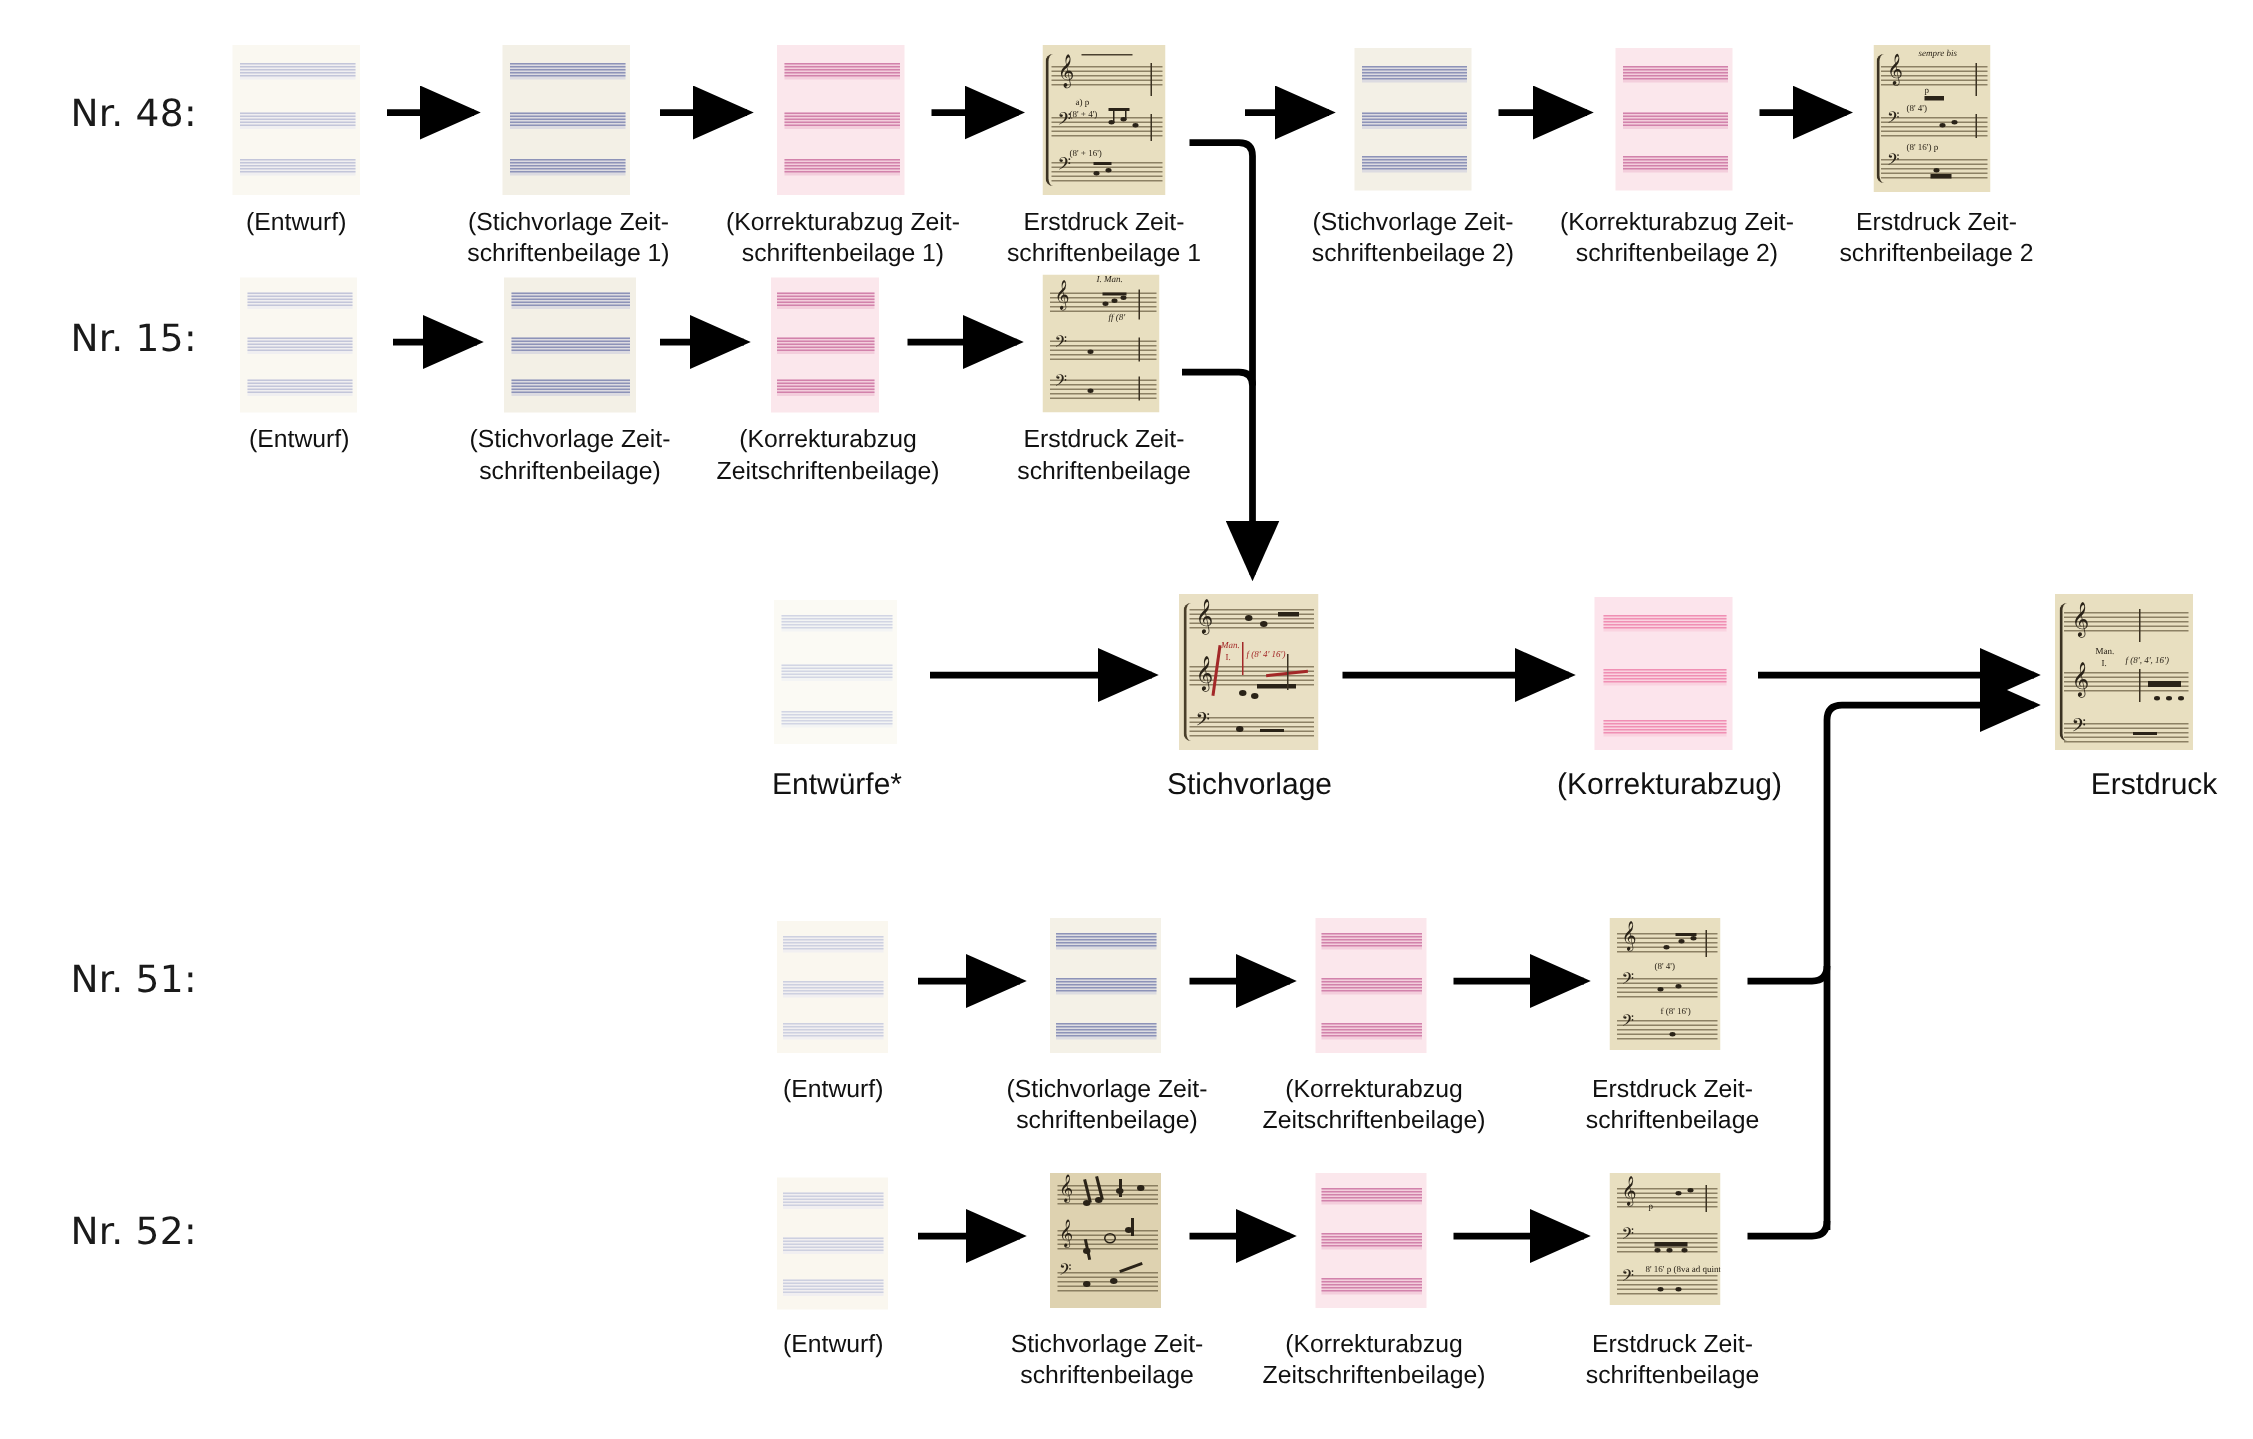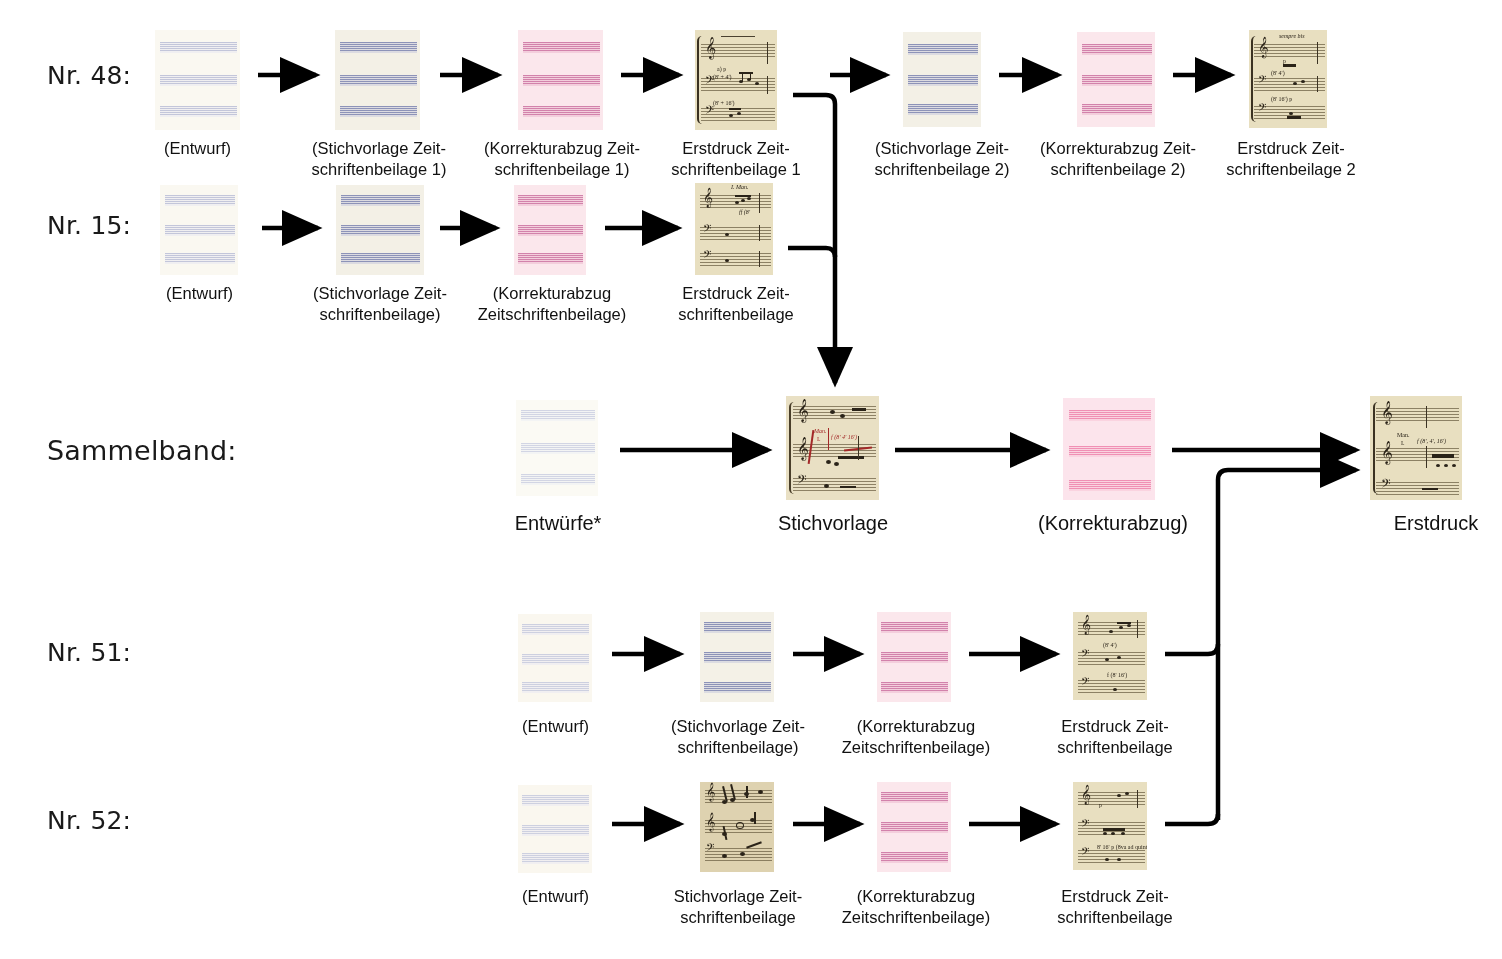--- a/index.html
+++ b/index.html
@@ -145,21 +145,20 @@
     pointer-events: none;
   }
 </style>
 </head>
 <body>
 
 <div id="stage">
 
   <div class="row-label" style="left:47px; top:61px;">Nr. 48:</div>
   <div class="row-label" style="left:47px; top:211px;">Nr. 15:</div>
-  <div class="row-label" style="left:47px; top:435px; font-size:27px;">Sammelband:</div>
   <div class="row-label" style="left:47px; top:638px;">Nr. 51:</div>
   <div class="row-label" style="left:47px; top:806px;">Nr. 52:</div>
 
   <div class="thumb" style="left:155px; top:30px; width:85px; height:100px; background:#faf8f1;">
     <div class="paper">
       <div class="band" style="top:12px; background:#e7e8f0;"></div>
       <div class="stave" style="top:12px;">
           <i style="background:#c3c6da"></i>
           <i style="background:#c3c6da"></i>
           <i style="background:#c3c6da"></i>

